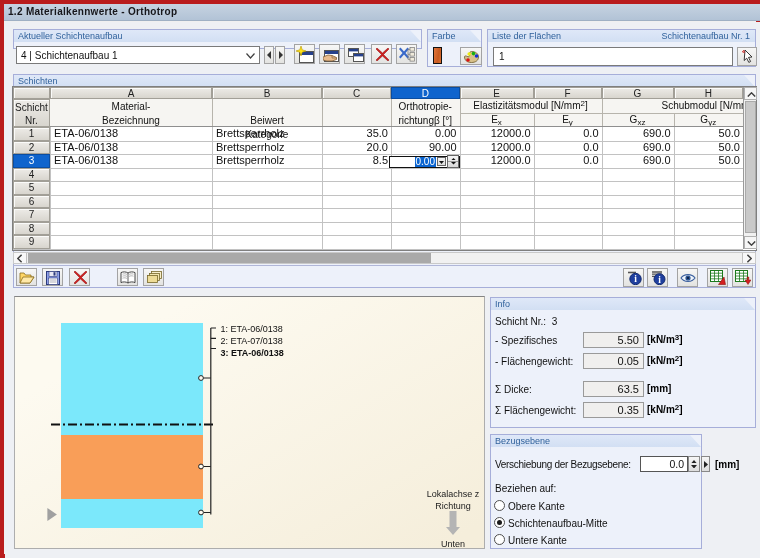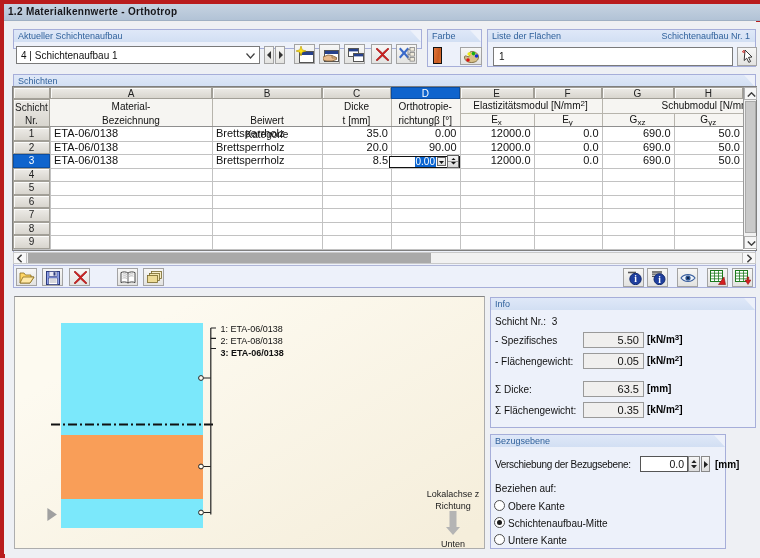--- a/index.html
+++ b/index.html
@@ -135,21 +135,20 @@
 <div class="hcell" style="left:378px;top:0px;width:68.5px;height:12px;font-size:10px;line-height:12px;background:#0f64cd;color:#fff;box-shadow:none;border-color:#0b4da0;">D</div>
 <div class="hcell" style="left:446.5px;top:0px;width:74px;height:12px;font-size:10px;line-height:12px;">E</div>
 <div class="hcell" style="left:520.5px;top:0px;width:68px;height:12px;font-size:10px;line-height:12px;">F</div>
 <div class="hcell" style="left:588.5px;top:0px;width:72px;height:12px;font-size:10px;line-height:12px;">G</div>
 <div class="hcell" style="left:660.5px;top:0px;width:69.5px;height:12px;font-size:10px;line-height:12px;">H</div>
 <div class="hcell" style="left:0px;top:0px;width:37px;height:12px;"></div>
 <div class="hcell" style="left:0px;top:12px;width:37px;height:28px;font-size:10px;line-height:13px;padding-top:1px;">Schicht<br>Nr.</div>
 <div class="abs" style="left:37px;top:12px;width:693px;height:28px;background:#f6f5f2;"></div>
 <div class="abs" style="left:37px;top:12px;width:162px;height:28px;text-align:center;font-size:10px;line-height:13.5px;padding-top:1px;">Material-<br>Bezeichnung</div>
 <div class="abs" style="left:199px;top:12px;width:110px;height:28px;text-align:center;font-size:10px;line-height:13.5px;padding-top:15px;">Beiwert<br>Kategorie</div>
-<div class="abs" style="left:309px;top:12px;width:69px;height:28px;text-align:center;font-size:10px;line-height:13.5px;padding-top:1px;">Dicke<br>t [mm]</div>
 <div class="abs" style="left:378px;top:12px;width:68.5px;height:28px;text-align:center;font-size:10px;line-height:13.5px;padding-top:1px;">Orthotropie-<br>richtungβ [°]</div>
 <div class="abs" style="left:446.5px;top:12px;width:142px;height:14px;text-align:center;font-size:10px;line-height:14px;">Elastizitätsmodul [N/mm<sup>2</sup>]</div>
 <div class="abs" style="left:446.5px;top:26px;width:74px;height:14px;text-align:center;font-size:10px;line-height:13px;">E<sub>x</sub></div>
 <div class="abs" style="left:520.5px;top:26px;width:68px;height:14px;text-align:center;font-size:10px;line-height:13px;">E<sub>y</sub></div>
 <div class="abs" style="left:588.5px;top:12px;width:141.5px;height:14px;overflow:hidden;">
         <div style="position:absolute;left:60px;top:0;width:200px;font-size:10px;line-height:14px;white-space:nowrap;">Schubmodul [N/mm]</div>
       </div>
 <div class="abs" style="left:588.5px;top:26px;width:72px;height:14px;text-align:center;font-size:10px;line-height:13px;">G<sub>xz</sub></div>
 <div class="abs" style="left:660.5px;top:26px;width:69.5px;height:14px;text-align:center;font-size:10px;line-height:13px;">G<sub>yz</sub></div>
 <div class="vline" style="left:199px;top:12px;height:28px;background:#b7b4ac;"></div>
@@ -344,21 +343,21 @@
   <line x1="188.5" y1="169.5" x2="195.8" y2="169.5" stroke="#222" stroke-width="1"></line>
   <line x1="188.5" y1="215.5" x2="195.8" y2="215.5" stroke="#222" stroke-width="1"></line>
   <circle cx="186" cy="81" r="2.4" fill="#fdfaf0" stroke="#222" stroke-width="1"></circle>
   <circle cx="186" cy="169.5" r="2.4" fill="#fdfaf0" stroke="#222" stroke-width="1"></circle>
   <circle cx="186" cy="215.5" r="2.4" fill="#fdfaf0" stroke="#222" stroke-width="1"></circle>
   <path d="M32.4 211 L32.4 224 L41.9 217.5 Z" fill="#a0a0a0"></path>
   <rect x="434.5" y="214" width="7" height="16" fill="#b4b4b4"></rect>
   <path d="M431 230 L445 230 L438 238 Z" fill="#b4b4b4"></path>
  </svg>
  <div class="lbl" style="left:205.5px;top:27px;font-size:9px;">1: ETA-06/0138</div>
- <div class="lbl" style="left:205.5px;top:39px;font-size:9px;">2: ETA-08/0138</div>
+ <div class="lbl" style="left:205.5px;top:39px;font-size:9px;">2: ETA-07/0138</div>
  <div class="lbl" style="left:205.5px;top:51px;font-size:9px;font-weight:bold;">3: ETA-06/0138</div>
  <div class="lbl" style="left:378px;top:191px;width:120px;text-align:center;font-size:9px;line-height:12px;color:#222;">Lokalachse z<br>Richtung</div>
  <div class="lbl" style="left:378px;top:242px;width:120px;text-align:center;font-size:9px;color:#222;">Unten</div>
 </div>
 
 <div class="abs grp" style="left:486px;top:293px;width:266px;height:131px;">
  <div class="band"></div>
       <div class="gtitle">Info</div>
  <div class="lbl" style="left:4px;top:18px;">Schicht Nr.:&nbsp; 3</div>
  <div class="lbl" style="left:4px;top:37px;">- Spezifisches</div>
@@ -368,21 +367,21 @@
  <div class="fld" style="left:92px;top:54.5px;width:61px;height:16px;">0.05</div>
  <div class="lbl unit" style="left:156px;top:57px;">[kN/m<sup>2</sup>]</div>
  <div class="lbl" style="left:4px;top:86px;">Σ Dicke:</div>
  <div class="fld" style="left:92px;top:83px;width:61px;height:16px;">63.5</div>
  <div class="lbl unit" style="left:156px;top:85px;">[mm]</div>
  <div class="lbl" style="left:4px;top:107px;">Σ Flächengewicht:</div>
  <div class="fld" style="left:92px;top:104px;width:61px;height:16px;">0.35</div>
  <div class="lbl unit" style="left:156px;top:106px;">[kN/m<sup>2</sup>]</div>
 </div>
 
-<div class="abs grp" style="left:486px;top:430px;width:236px;height:115px;">
+<div class="abs grp" style="left:486px;top:430px;width:212px;height:115px;">
  <div class="band"></div>
       <div class="gtitle">Bezugsebene</div>
  <div class="lbl" style="left:4px;top:24px;letter-spacing:-0.3px;">Verschiebung der Bezugsebene:</div>
  <div class="abs" style="left:148.5px;top:21px;width:48.5px;height:15.5px;background:#fff;border:1px solid #555;text-align:right;padding:1px 3px 0 0;font-size:10.5px;">0.0</div>
  <div class="abs" style="left:197px;top:21px;width:12px;height:15.5px;background:linear-gradient(#f6f6f6,#ddd);border:1px solid #888;">
    <svg width="6" height="3.5" style="left:2px;top:2.5px;" viewBox="0 0 6 3.5">
           <path d="M0 3.5 L6 3.5 L3 0 Z" fill="#222"></path>
         </svg>
    <svg width="6" height="3.5" style="left:2px;top:7.5px;" viewBox="0 0 6 3.5">
           <path d="M0 0 L6 0 L3 3.5 Z" fill="#222"></path>

